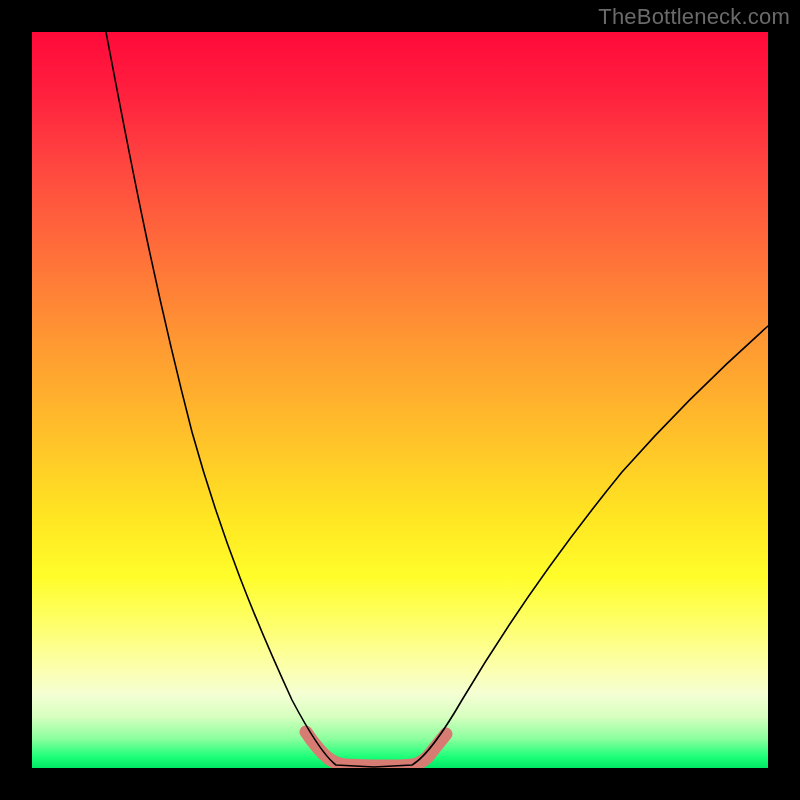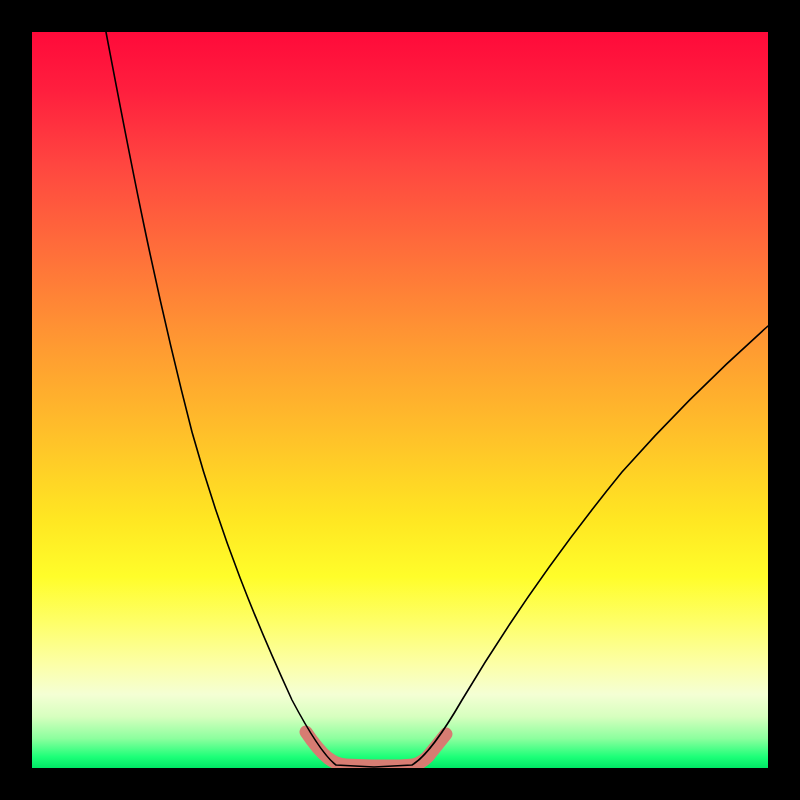--- a/index.html
+++ b/index.html
@@ -75,20 +75,21 @@
     stroke: #d77c72;
     stroke-width: 13;
     stroke-linecap: round;
   }
 </style>
 </head>
 <body>
 
 <div class="frame">
 
+  <div class="watermark">TheBottleneck.com</div>
 
   <div class="plot">
     <div class="gradient-bg"></div>
 
     <svg class="curves" viewBox="0 0 736 736" preserveAspectRatio="none">
 
       <path class="thickseg" d="M 274 700
                Q 286 718 296 726
                Q 304 732 312 733"></path>
       <path class="thickseg" d="M 312 733

